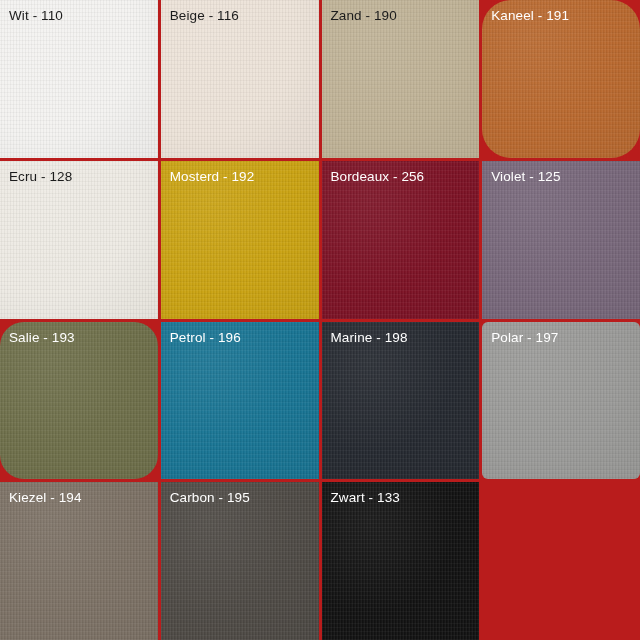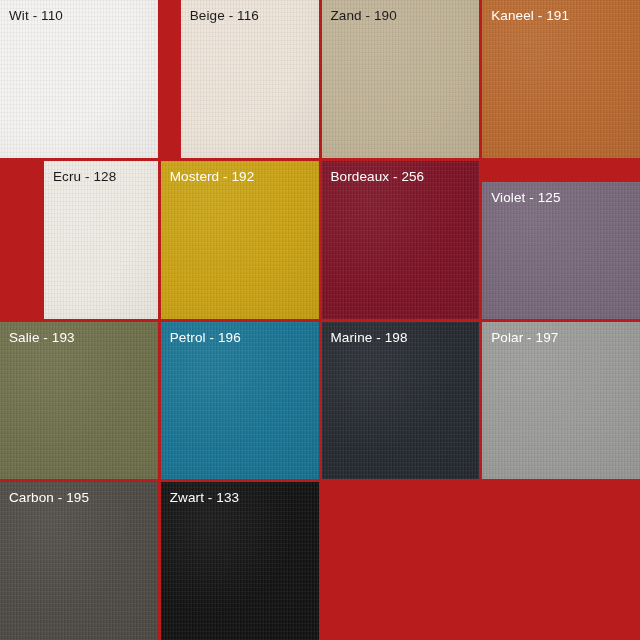--- a/index.html
+++ b/index.html
@@ -78,63 +78,67 @@
   }
 </style>
 </head>
 <body>
 
 <div id="swatch-grid" style="gap: 3px; background: #b91c1c; grid-template-columns: repeat(4, 1fr); grid-template-rows: repeat(4, 1fr);">
     <div class="swatch" style="background: rgb(243, 242, 240);">
       <div class="texture"></div>
       <div class="label dark">Wit - 110</div>
     </div>
-    <div class="swatch" style="background: rgb(236, 226, 216); margin-left: 20px;">
+    <div class="swatch" style="background: rgb(236, 226, 216);">
       <div class="texture"></div>
       <div class="label dark">Beige - 116</div>
     </div>
     <div class="swatch" style="background: rgb(191, 178, 150);">
       <div class="texture"></div>
       <div class="label dark">Zand - 190</div>
     </div>
-    <div class="swatch" style="background: rgb(185, 105, 47);">
+    <div class="swatch" style="background: rgb(185, 105, 47); border-radius: 29px;">
       <div class="texture"></div>
       <div class="label light">Kaneel - 191</div>
     </div>
-    <div class="swatch" style="background: rgb(237, 234, 227); margin-left: 44px;">
+    <div class="swatch" style="background: rgb(237, 234, 227);">
       <div class="texture"></div>
       <div class="label dark">Ecru - 128</div>
     </div>
     <div class="swatch" style="background: rgb(201, 162, 18);">
       <div class="texture"></div>
       <div class="label light">Mosterd - 192</div>
     </div>
     <div class="swatch" style="background: rgb(124, 18, 37);">
       <div class="texture"></div>
       <div class="label light">Bordeaux - 256</div>
     </div>
-    <div class="swatch" style="background: rgb(119, 103, 122); margin-top: 21px;">
+    <div class="swatch" style="background: rgb(119, 103, 122);">
       <div class="texture"></div>
       <div class="label light">Violet - 125</div>
     </div>
-    <div class="swatch" style="background: rgb(110, 111, 74);">
+    <div class="swatch" style="background: rgb(110, 111, 74); border-radius: 24px;">
       <div class="texture"></div>
       <div class="label light">Salie - 193</div>
     </div>
     <div class="swatch" style="background: rgb(24, 116, 147); text-decoration: underline;">
       <div class="texture"></div>
       <div class="label light">Petrol - 196</div>
     </div>
     <div class="swatch" style="background: rgb(37, 41, 48);">
       <div class="texture"></div>
       <div class="label light">Marine - 198</div>
     </div>
-    <div class="swatch" style="background: rgb(154, 154, 152);">
+    <div class="swatch" style="background: rgb(154, 154, 152); border-radius: 6px;">
       <div class="texture"></div>
       <div class="label light">Polar - 197</div>
+    </div>
+    <div class="swatch" style="background: rgb(124, 113, 101);">
+      <div class="texture"></div>
+      <div class="label light">Kiezel - 194</div>
     </div>
     <div class="swatch" style="background: rgb(78, 74, 69); text-align: center;">
       <div class="texture"></div>
       <div class="label light">Carbon - 195</div>
     </div>
     <div class="swatch" style="background: rgb(18, 18, 18);">
       <div class="texture"></div>
       <div class="label light">Zwart - 133</div>
     </div>
   </div>

